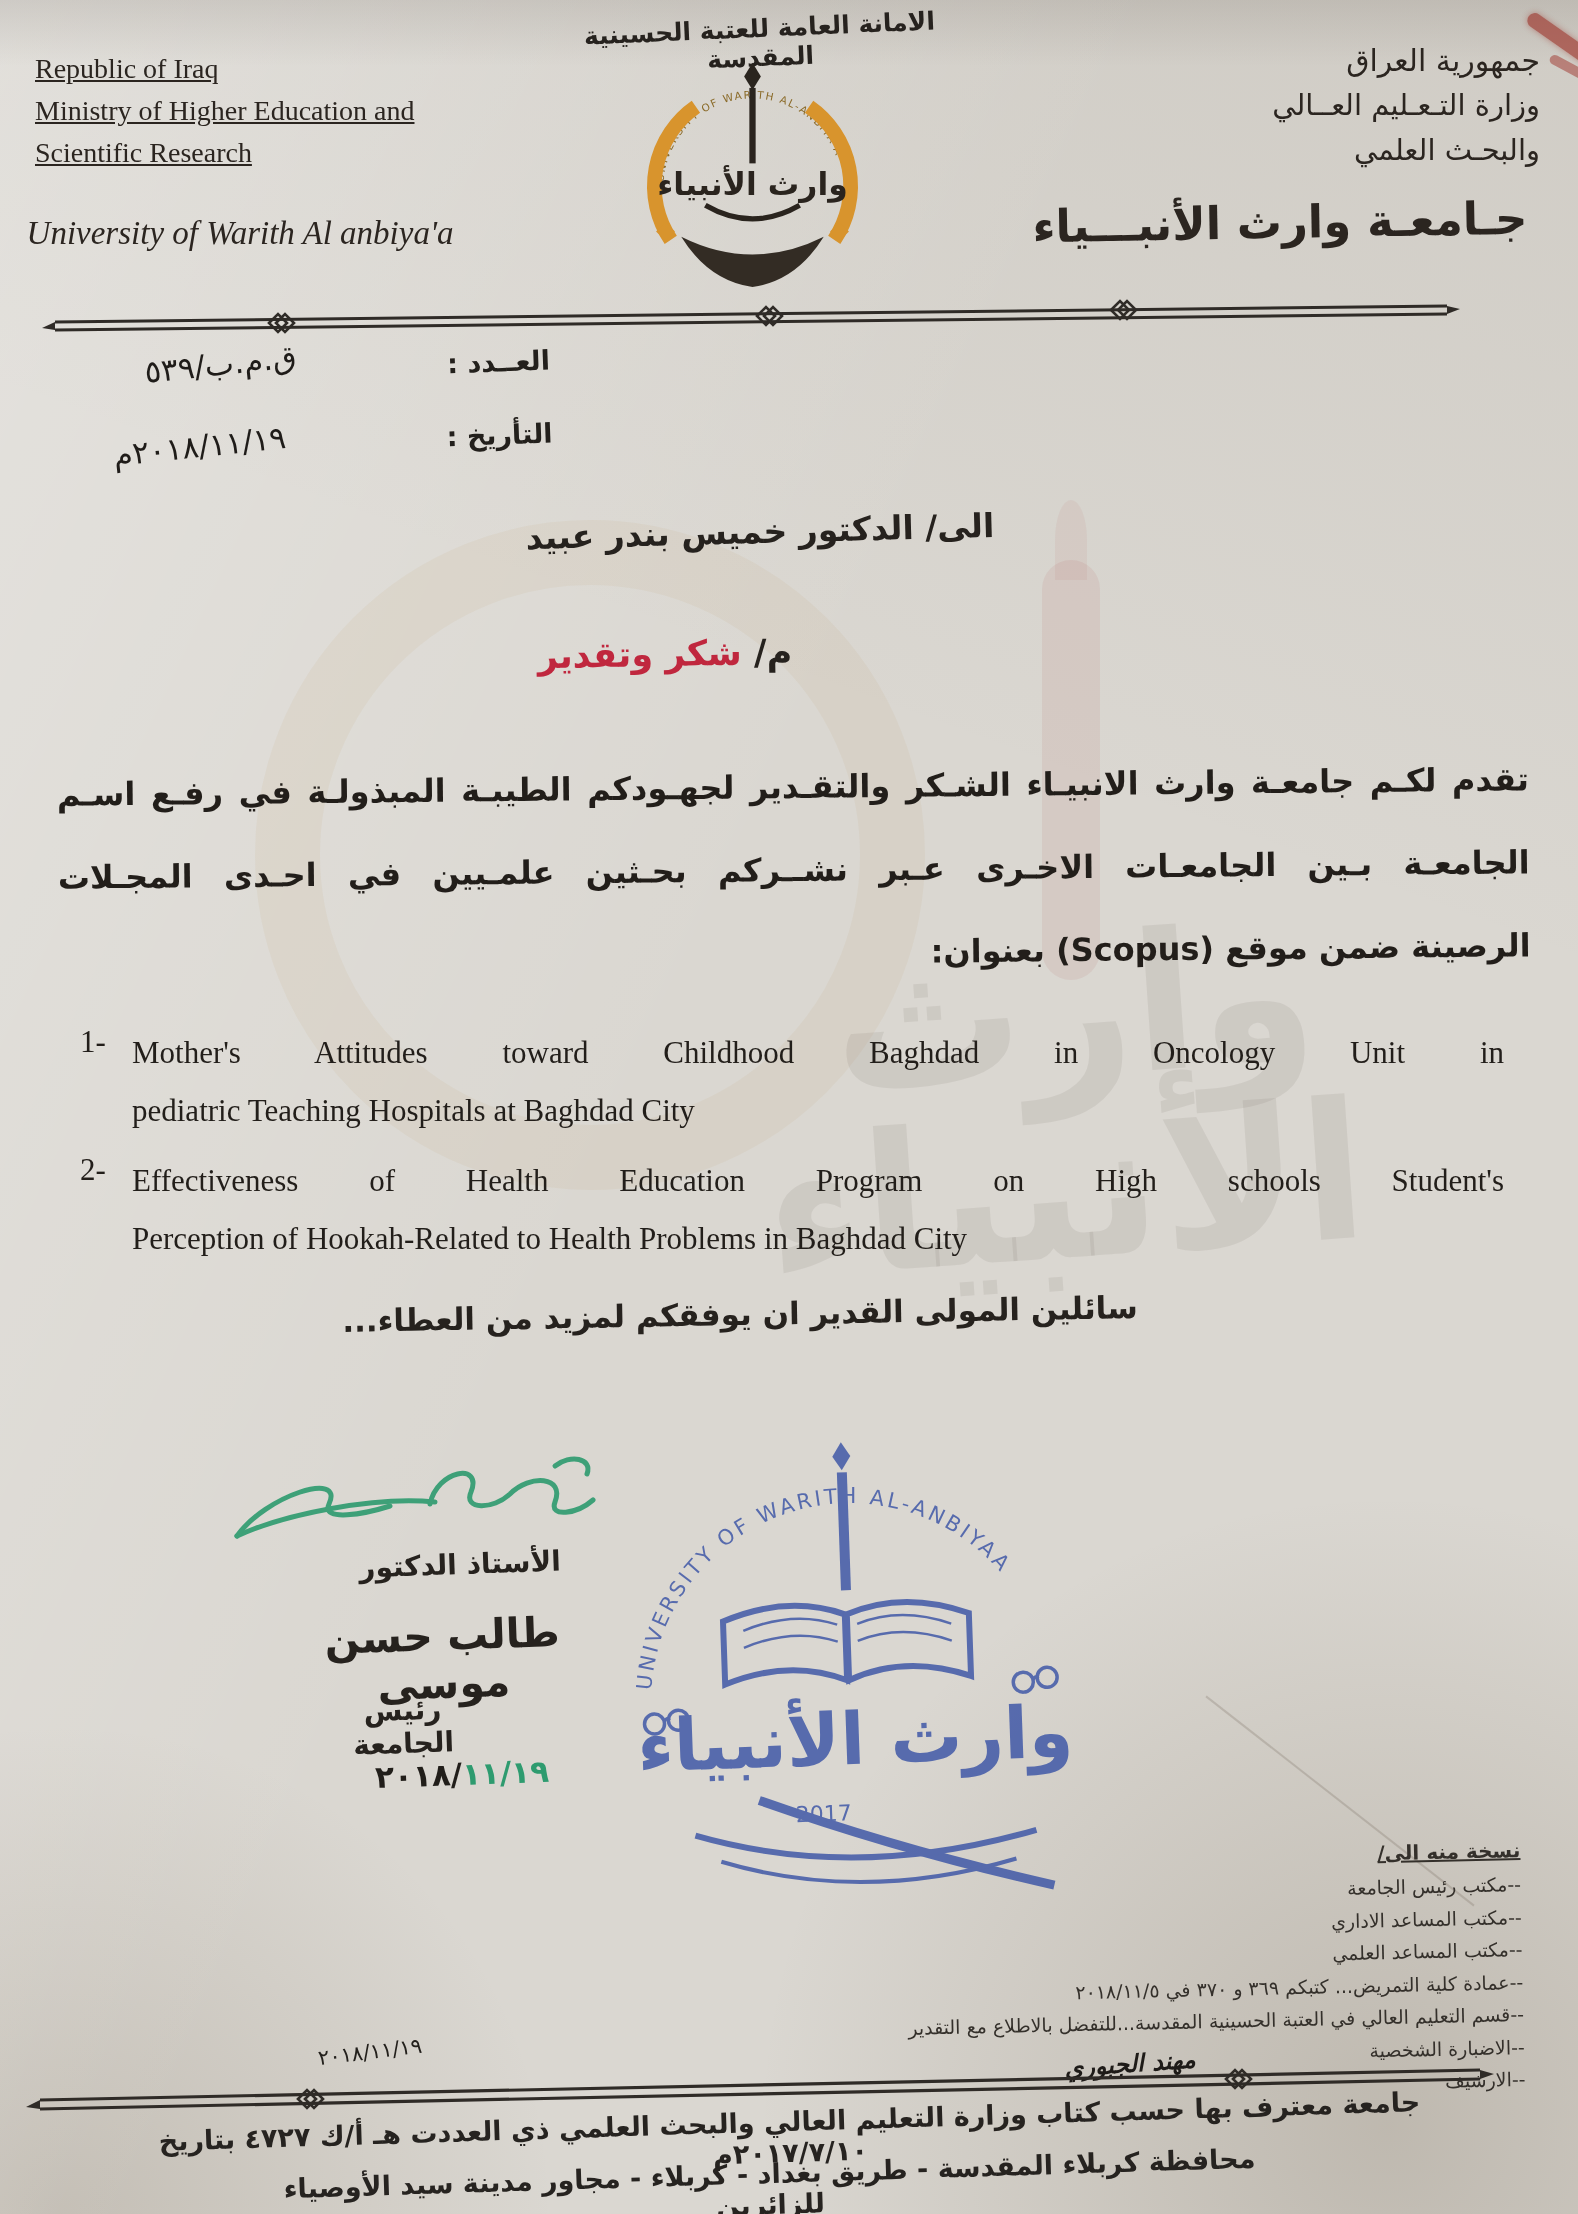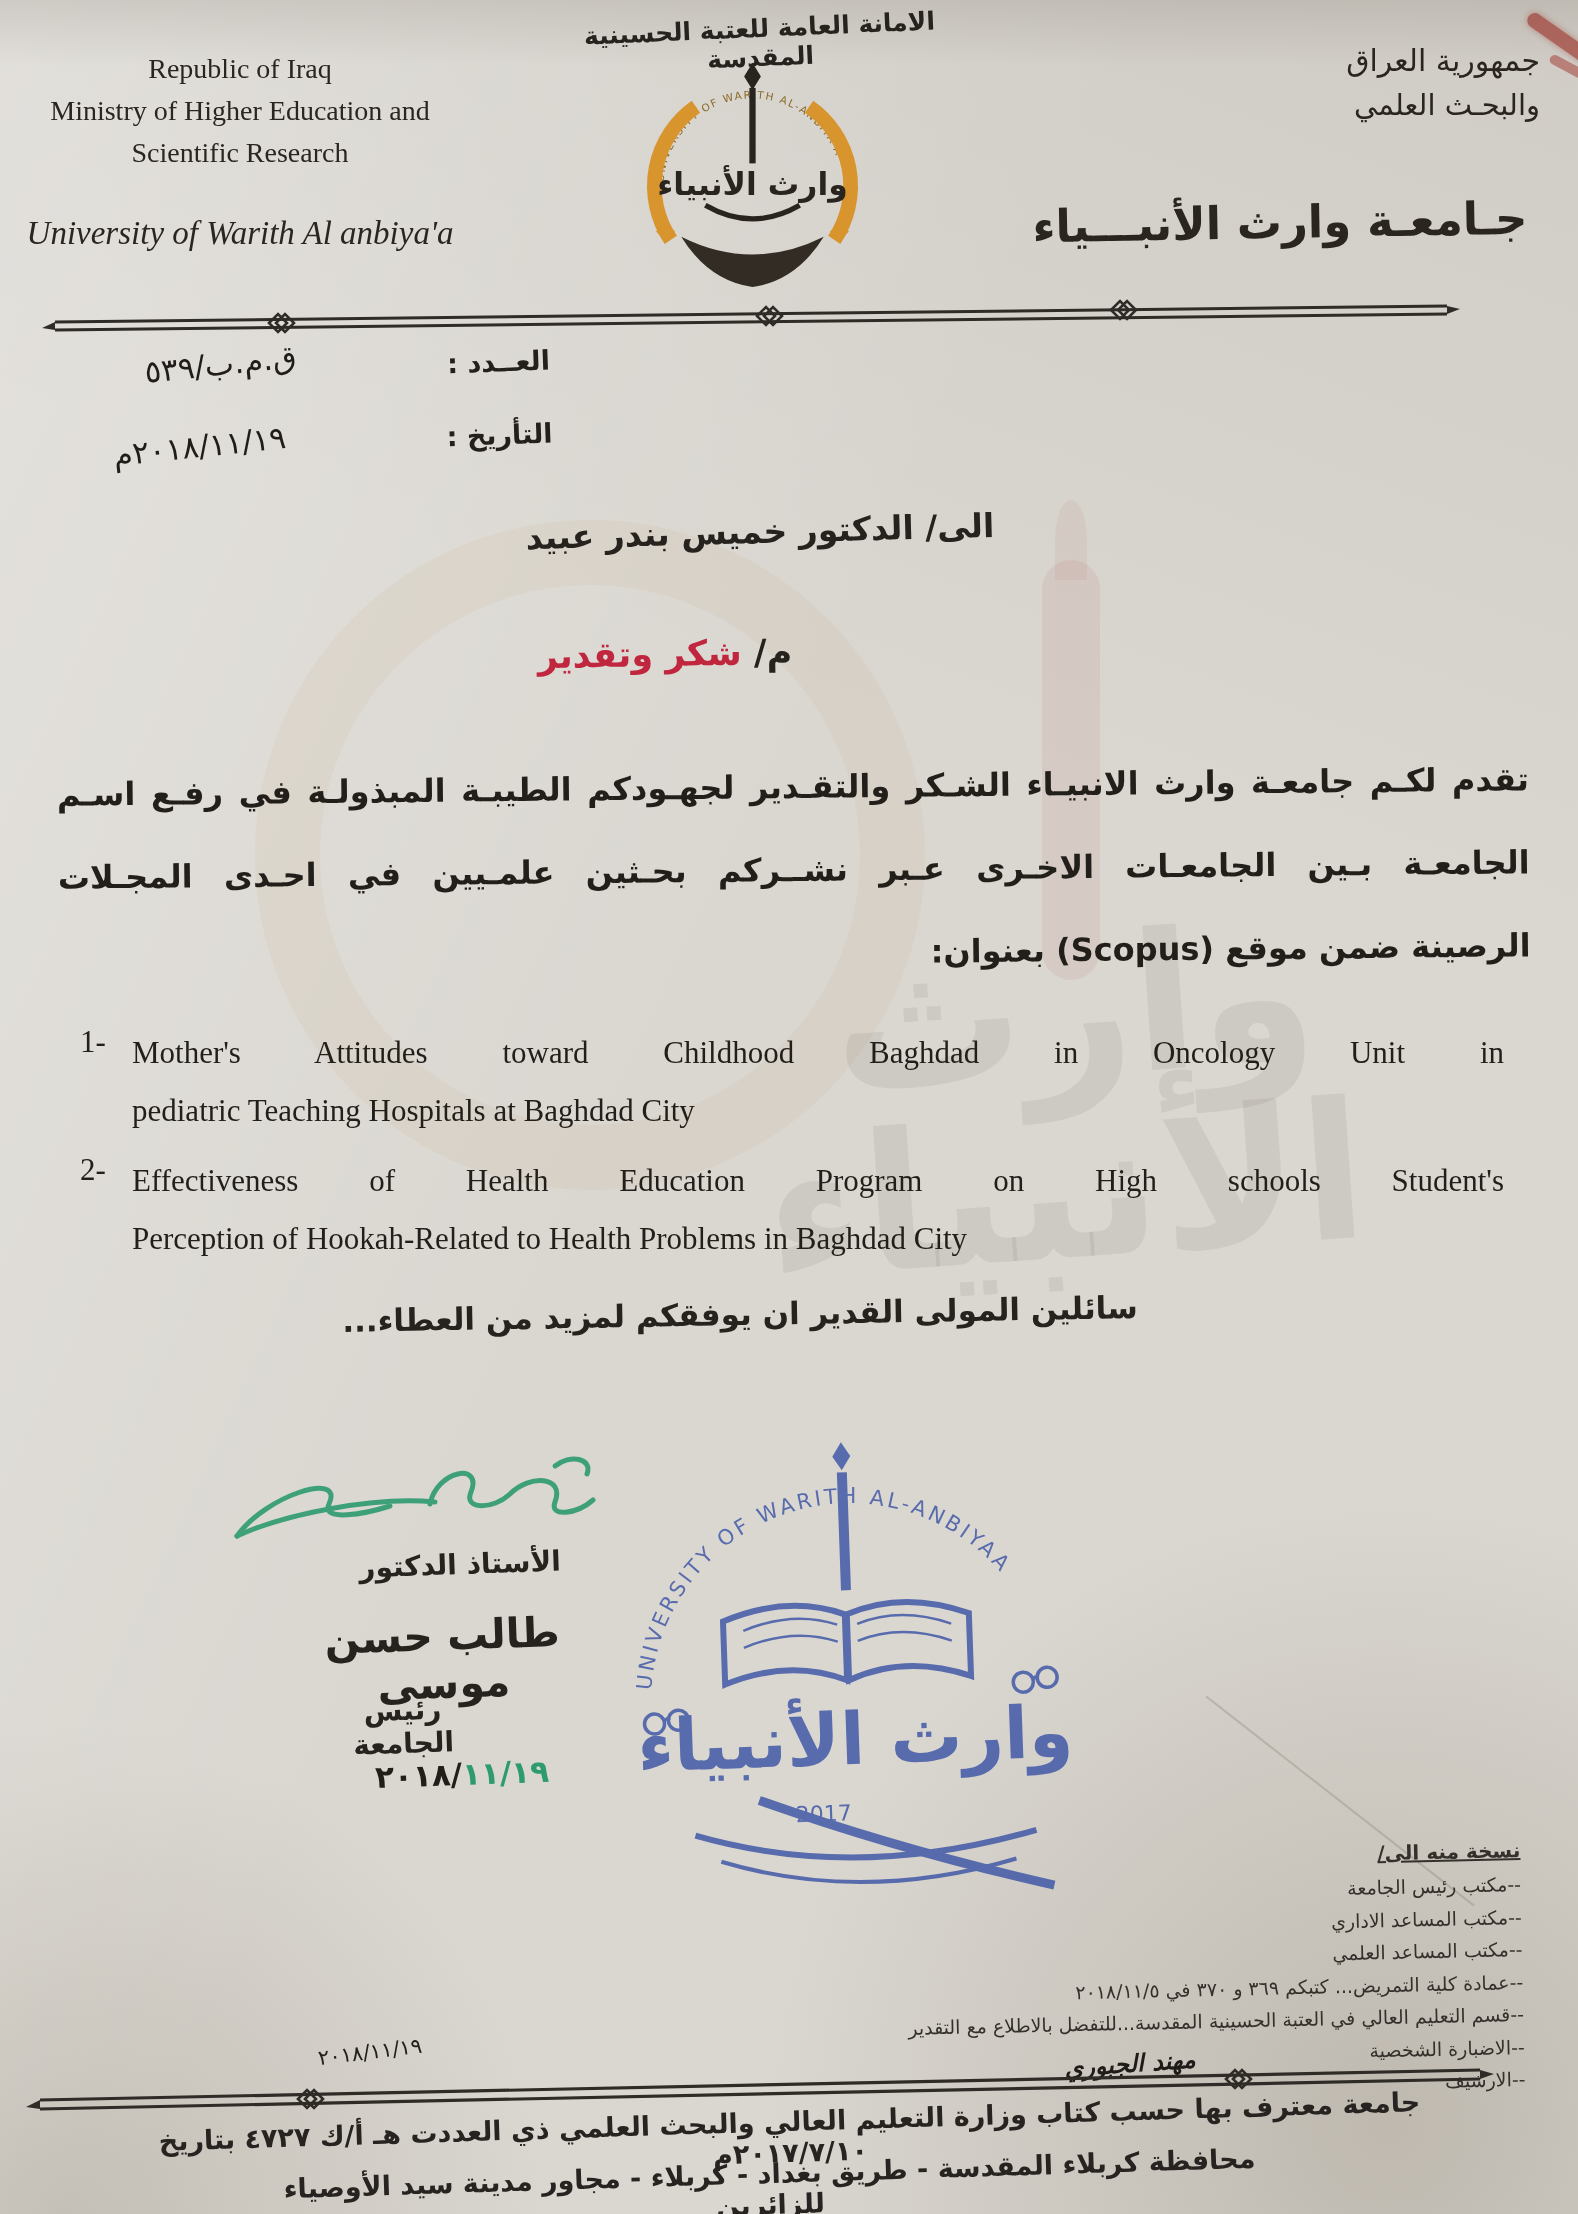--- a/index.html
+++ b/index.html
@@ -16,21 +16,21 @@
     color:#26221e;
   }
   .abs{position:absolute;}
   .ar{direction:rtl; font-family:"DejaVu Sans","Liberation Sans",sans-serif;}
   .en{font-family:"Liberation Serif","DejaVu Serif",serif;}
   .ltrnum{direction:ltr; unicode-bidi:bidi-override; display:inline-block;}
 
   
   .top-note{left:560px; top:14px; width:400px; font-size:25px; font-weight:700;
             transform:rotate(-2.5deg); text-align:center;}
-  .hdr-left{left:35px; top:48px; width:410px; text-align:center; font-size:28px; line-height:42px; color:#2b2520;}
+  .hdr-left{left:35px; top:48px; width:410px; font-size:28px; line-height:42px; color:#2b2520;text-decoration:underline;}
   .hdr-left-univ{left:25px; top:215px; width:430px; text-align:center; font-size:33px; color:#2b2520;font-style:italic;}
   .hdr-right{left:1020px; top:38px; width:520px; text-align:right; font-size:29px; line-height:45px; color:#2b2520;}
   .hdr-right .country{font-size:30px;}
   .hdr-right-univ{left:990px; top:196px; width:580px; text-align:center; font-size:45px; font-weight:700;
                   transform:rotate(-1deg); color:#2b2520;}
   .logo-svg{left:615px; top:46px; width:275px; height:262px;}
 
   
   .ref-labels{left:352px; top:348px; width:200px; text-align:right; font-size:27px; font-weight:700;
               transform:rotate(-2deg); color:#23201c;}
@@ -137,20 +137,21 @@
     <rect x="127" y="40" width="6" height="72" fill="#2a241e"></rect>
     <path d="M85,152 Q130,178 175,152" stroke="#2a241e" stroke-width="5" fill="none"></path>
     <text x="130" y="142" text-anchor="middle" font-size="30" font-weight="bold" fill="#2a241e" direction="rtl">وارث الأنبياء</text>
     <path d="M62,182 Q130,216 198,182 Q172,224 130,230 Q88,224 62,182 Z" fill="#332c24"></path>
     <path d="M47,168 l9,9 -9,9 -9,-9 z" fill="#d8942d"></path>
     <path d="M213,168 l9,9 -9,9 -9,-9 z" fill="#d8942d"></path>
   </svg>
 
   <div class="abs hdr-right ar">
     <div class="country">جمهورية العراق</div>
+    <div>وزارة التـعـليم العــالي</div>
     <div>والبحـث العلمي</div>
   </div>
   <div class="abs hdr-right-univ ar">جـامعـة وارث الأنبـــياء</div>
 
   <svg class="abs divider-svg" style="top:288px;height:52px;" viewBox="0 0 1578 52">
     <defs>
       <g id="knotg">
         <path d="M-9,0 L0,-9 9,0 0,9 Z" fill="none" stroke="#2f2b27" stroke-width="2.6"></path>
         <path d="M-2,0 L7,-9 16,0 7,9 Z" fill="none" stroke="#2f2b27" stroke-width="2.6"></path>
       </g>

